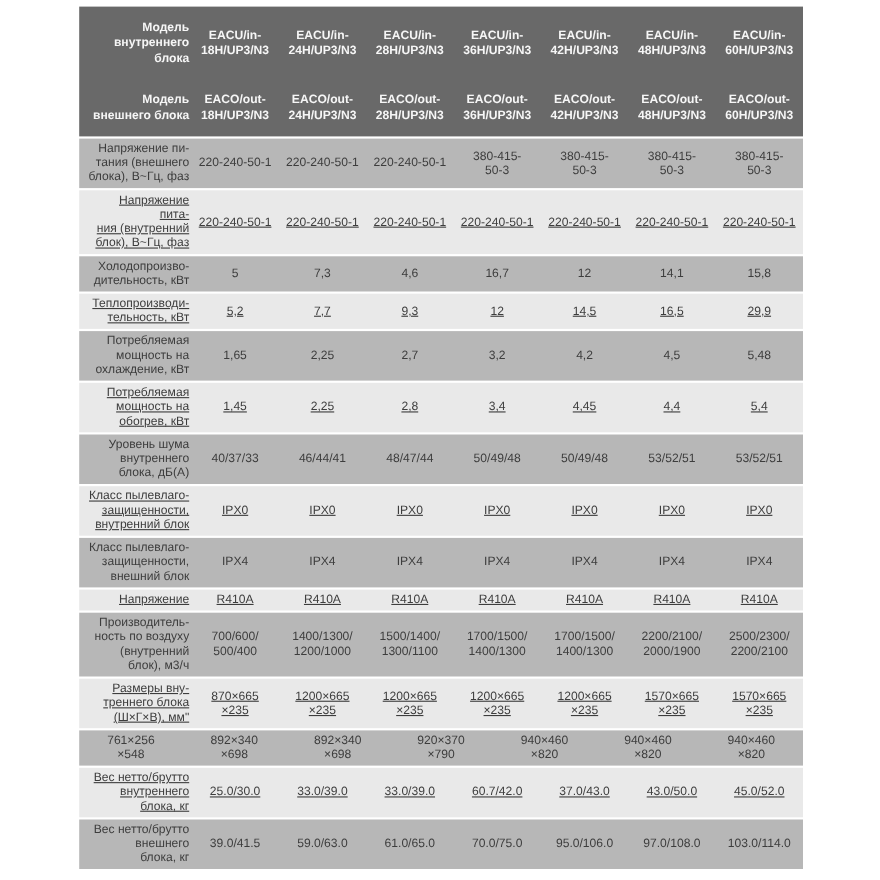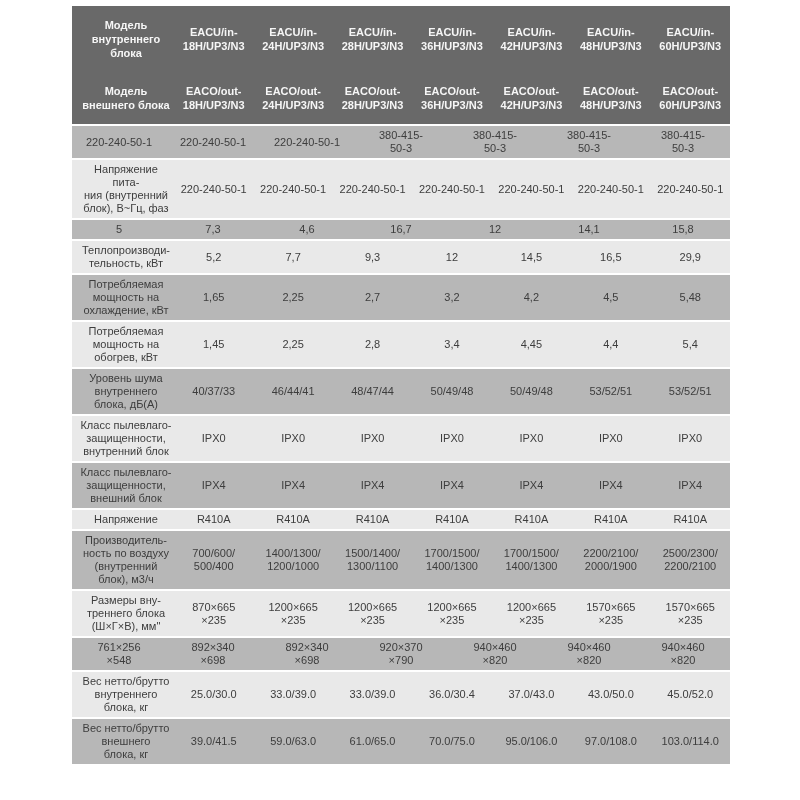--- a/index.html
+++ b/index.html
@@ -30,31 +30,31 @@
     align-items: center;
     padding: 9px 0;
   }
   .hrow .cell { line-height: 14px; }
   .trow {
     display: flex;
     align-items: center;
     margin-bottom: 2px;
   }
   .shade-dark  { background: var(--row-dark, #b7b7b7); }
-  .shade-light { background: var(--row-light, #e9e9e9); }
+  .shade-light { background: var(--row-light, #e9e9e9); text-decoration: underline; }
   .cell {
     white-space: pre-line;
     line-height: 13px;
     box-sizing: border-box;
   }
   .label {
     width: 102px;
     flex: 0 0 102px;
     padding: 3px 2px 3px 8px;
-    text-align: center;
+    text-align: right;
   }
   .val {
     flex: 1 1 0;
     text-align: center;
     padding: 3px 1px;
   }
 </style>
 </head>
 <body>
 
@@ -92,20 +92,23 @@
         <div class="cell val">EACO/out-
 42H/UP3/N3</div>
         <div class="cell val">EACO/out-
 48H/UP3/N3</div>
         <div class="cell val">EACO/out-
 60H/UP3/N3</div>
       </div>
   </div>
   <div id="tbody">
       <div class="trow shade-dark">
+        <div class="cell label">Напряжение пи-
+тания (внешнего
+блока), В~Гц, фаз</div>
         <div class="cell val">220-240-50-1</div>
         <div class="cell val">220-240-50-1</div>
         <div class="cell val">220-240-50-1</div>
         <div class="cell val">380-415-
 50-3</div>
         <div class="cell val">380-415-
 50-3</div>
         <div class="cell val">380-415-
 50-3</div>
         <div class="cell val">380-415-
@@ -117,20 +120,22 @@
 блок), В~Гц, фаз</div>
         <div class="cell val">220-240-50-1</div>
         <div class="cell val">220-240-50-1</div>
         <div class="cell val">220-240-50-1</div>
         <div class="cell val">220-240-50-1</div>
         <div class="cell val">220-240-50-1</div>
         <div class="cell val">220-240-50-1</div>
         <div class="cell val">220-240-50-1</div>
       </div>
       <div class="trow shade-dark">
+        <div class="cell label">Холодопроизво-
+дительность, кВт</div>
         <div class="cell val">5</div>
         <div class="cell val">7,3</div>
         <div class="cell val">4,6</div>
         <div class="cell val">16,7</div>
         <div class="cell val">12</div>
         <div class="cell val">14,1</div>
         <div class="cell val">15,8</div>
       </div>
       <div class="trow shade-light">
         <div class="cell label">Теплопроизводи-
@@ -268,21 +273,21 @@
         <div class="cell val">940×460
 ×820</div>
       </div>
       <div class="trow shade-light">
         <div class="cell label">Вес нетто/брутто
 внутреннего
 блока, кг</div>
         <div class="cell val">25.0/30.0</div>
         <div class="cell val">33.0/39.0</div>
         <div class="cell val">33.0/39.0</div>
-        <div class="cell val">36.0/30.4</div>
+        <div class="cell val">60.7/42.0</div>
         <div class="cell val">37.0/43.0</div>
         <div class="cell val">43.0/50.0</div>
         <div class="cell val">45.0/52.0</div>
       </div>
       <div class="trow shade-dark">
         <div class="cell label">Вес нетто/брутто
 внешнего
 блока, кг</div>
         <div class="cell val">39.0/41.5</div>
         <div class="cell val">59.0/63.0</div>

